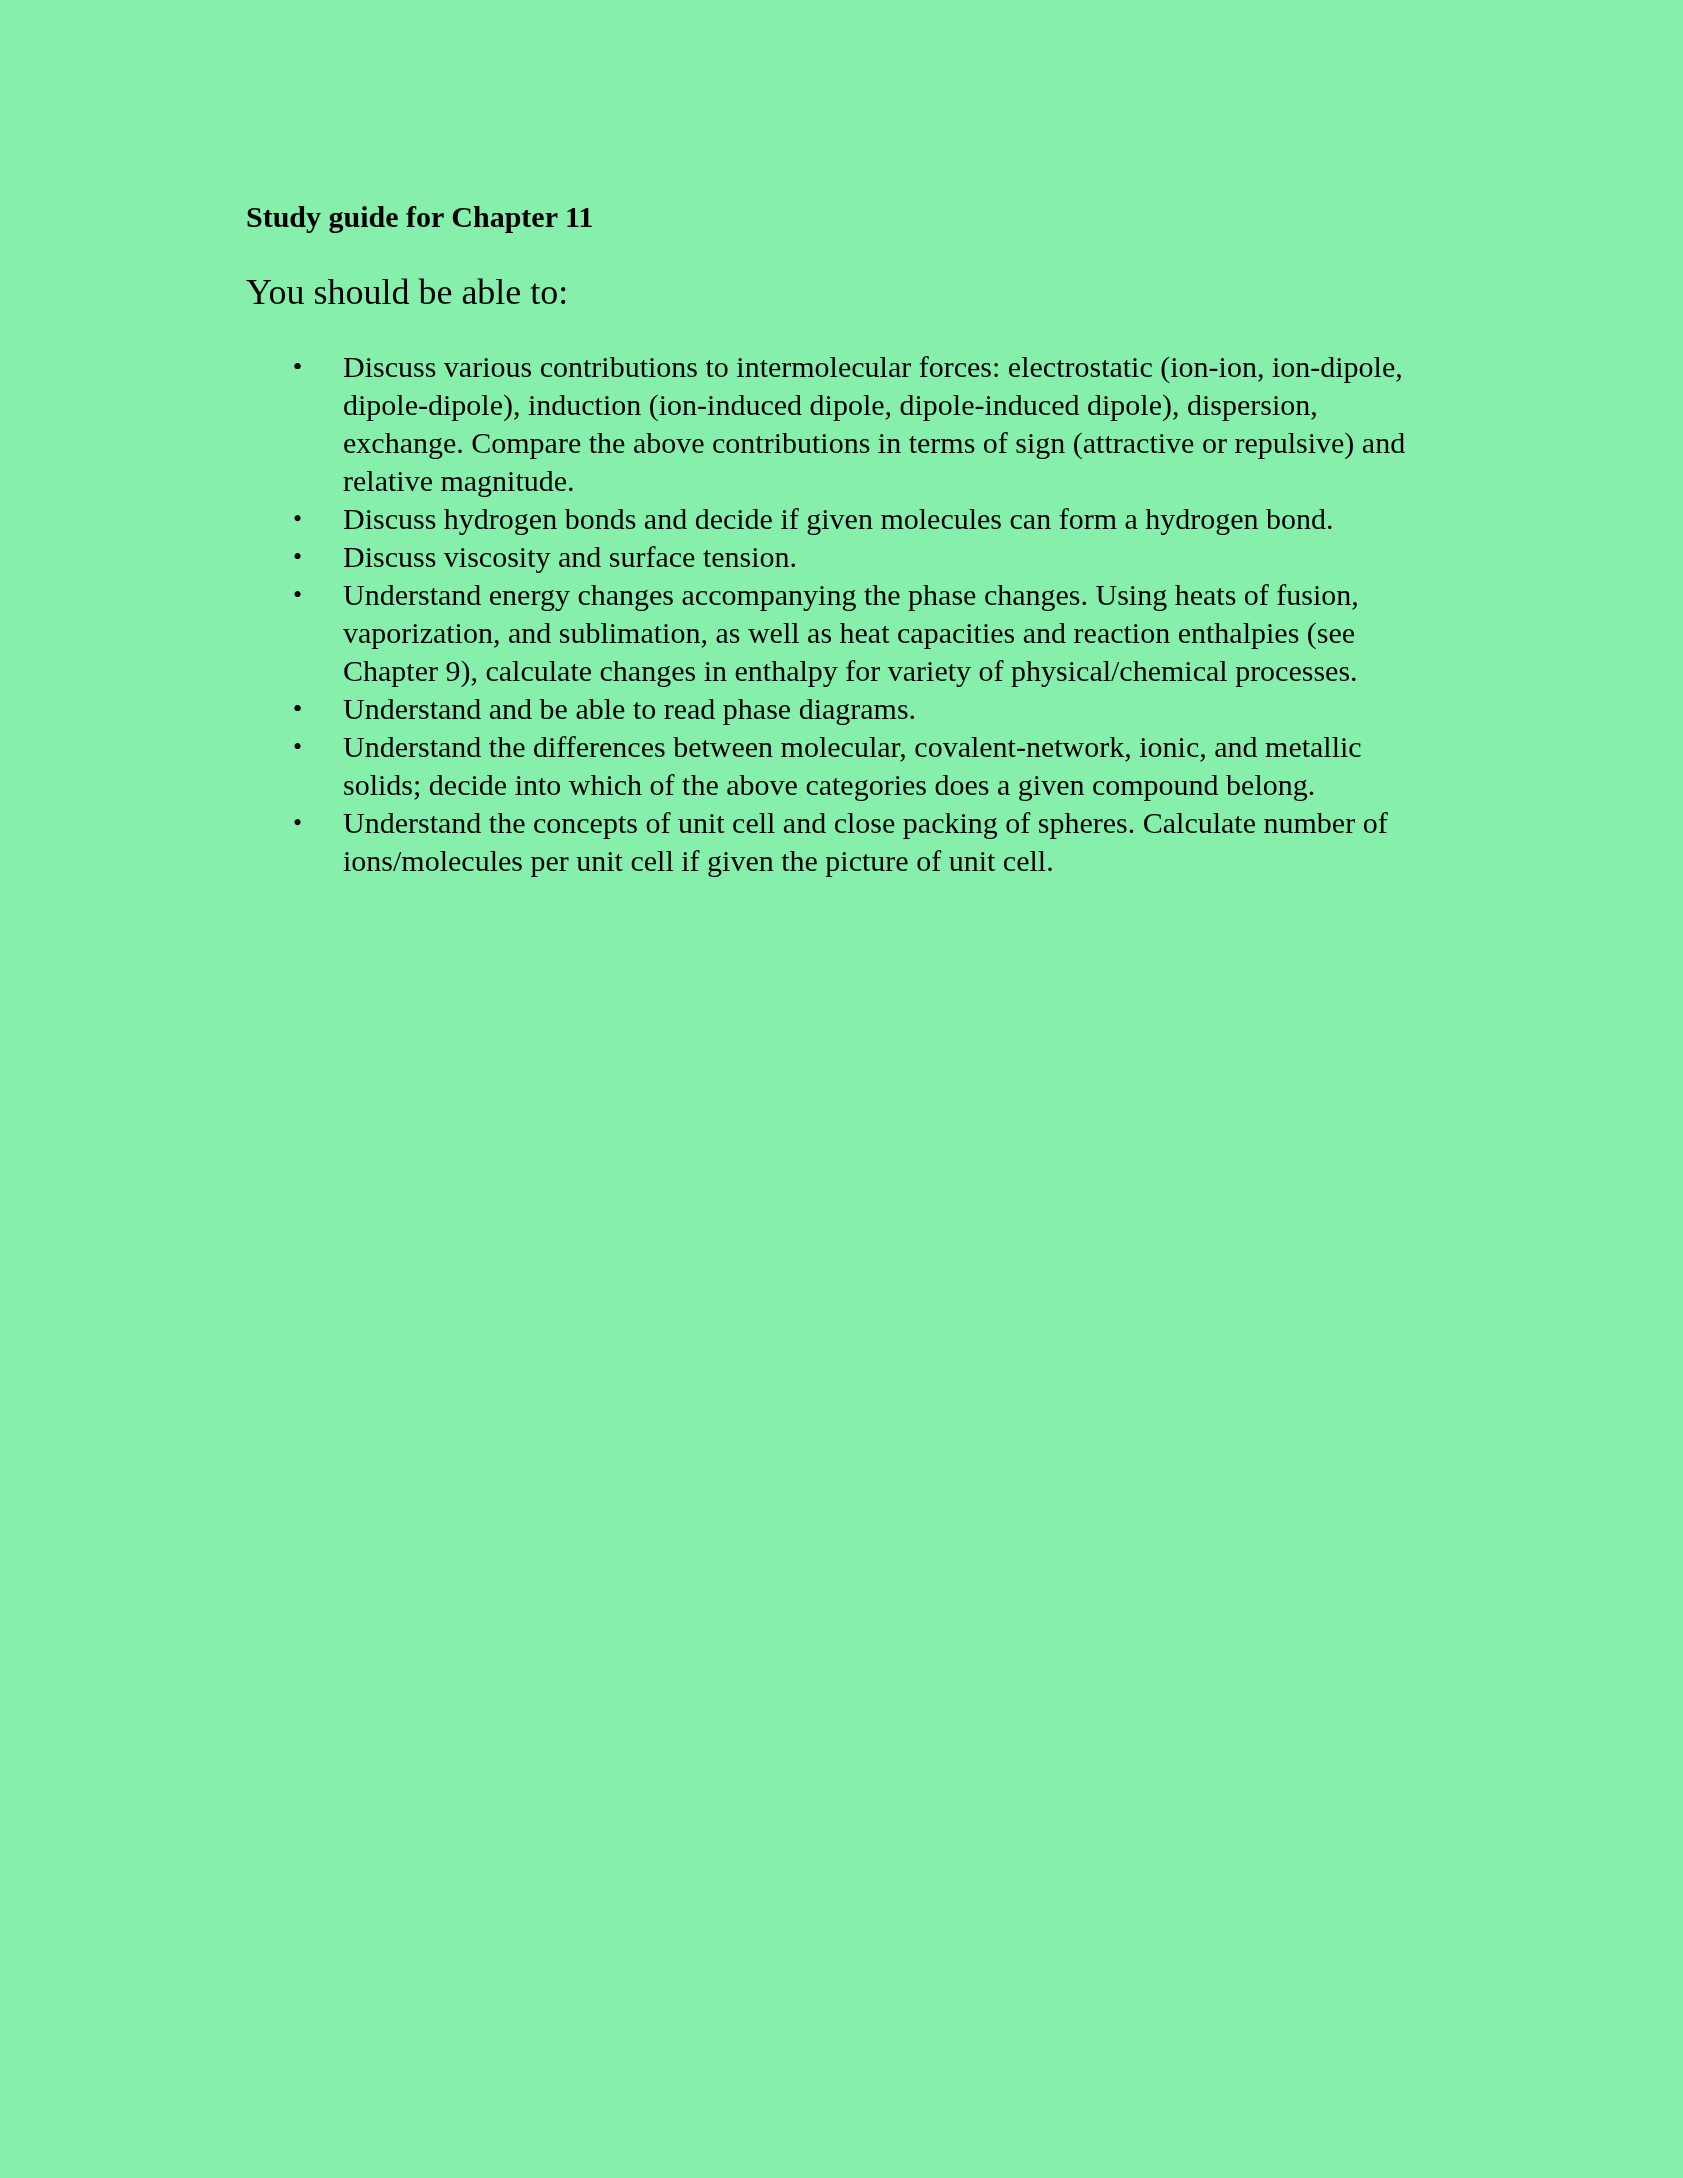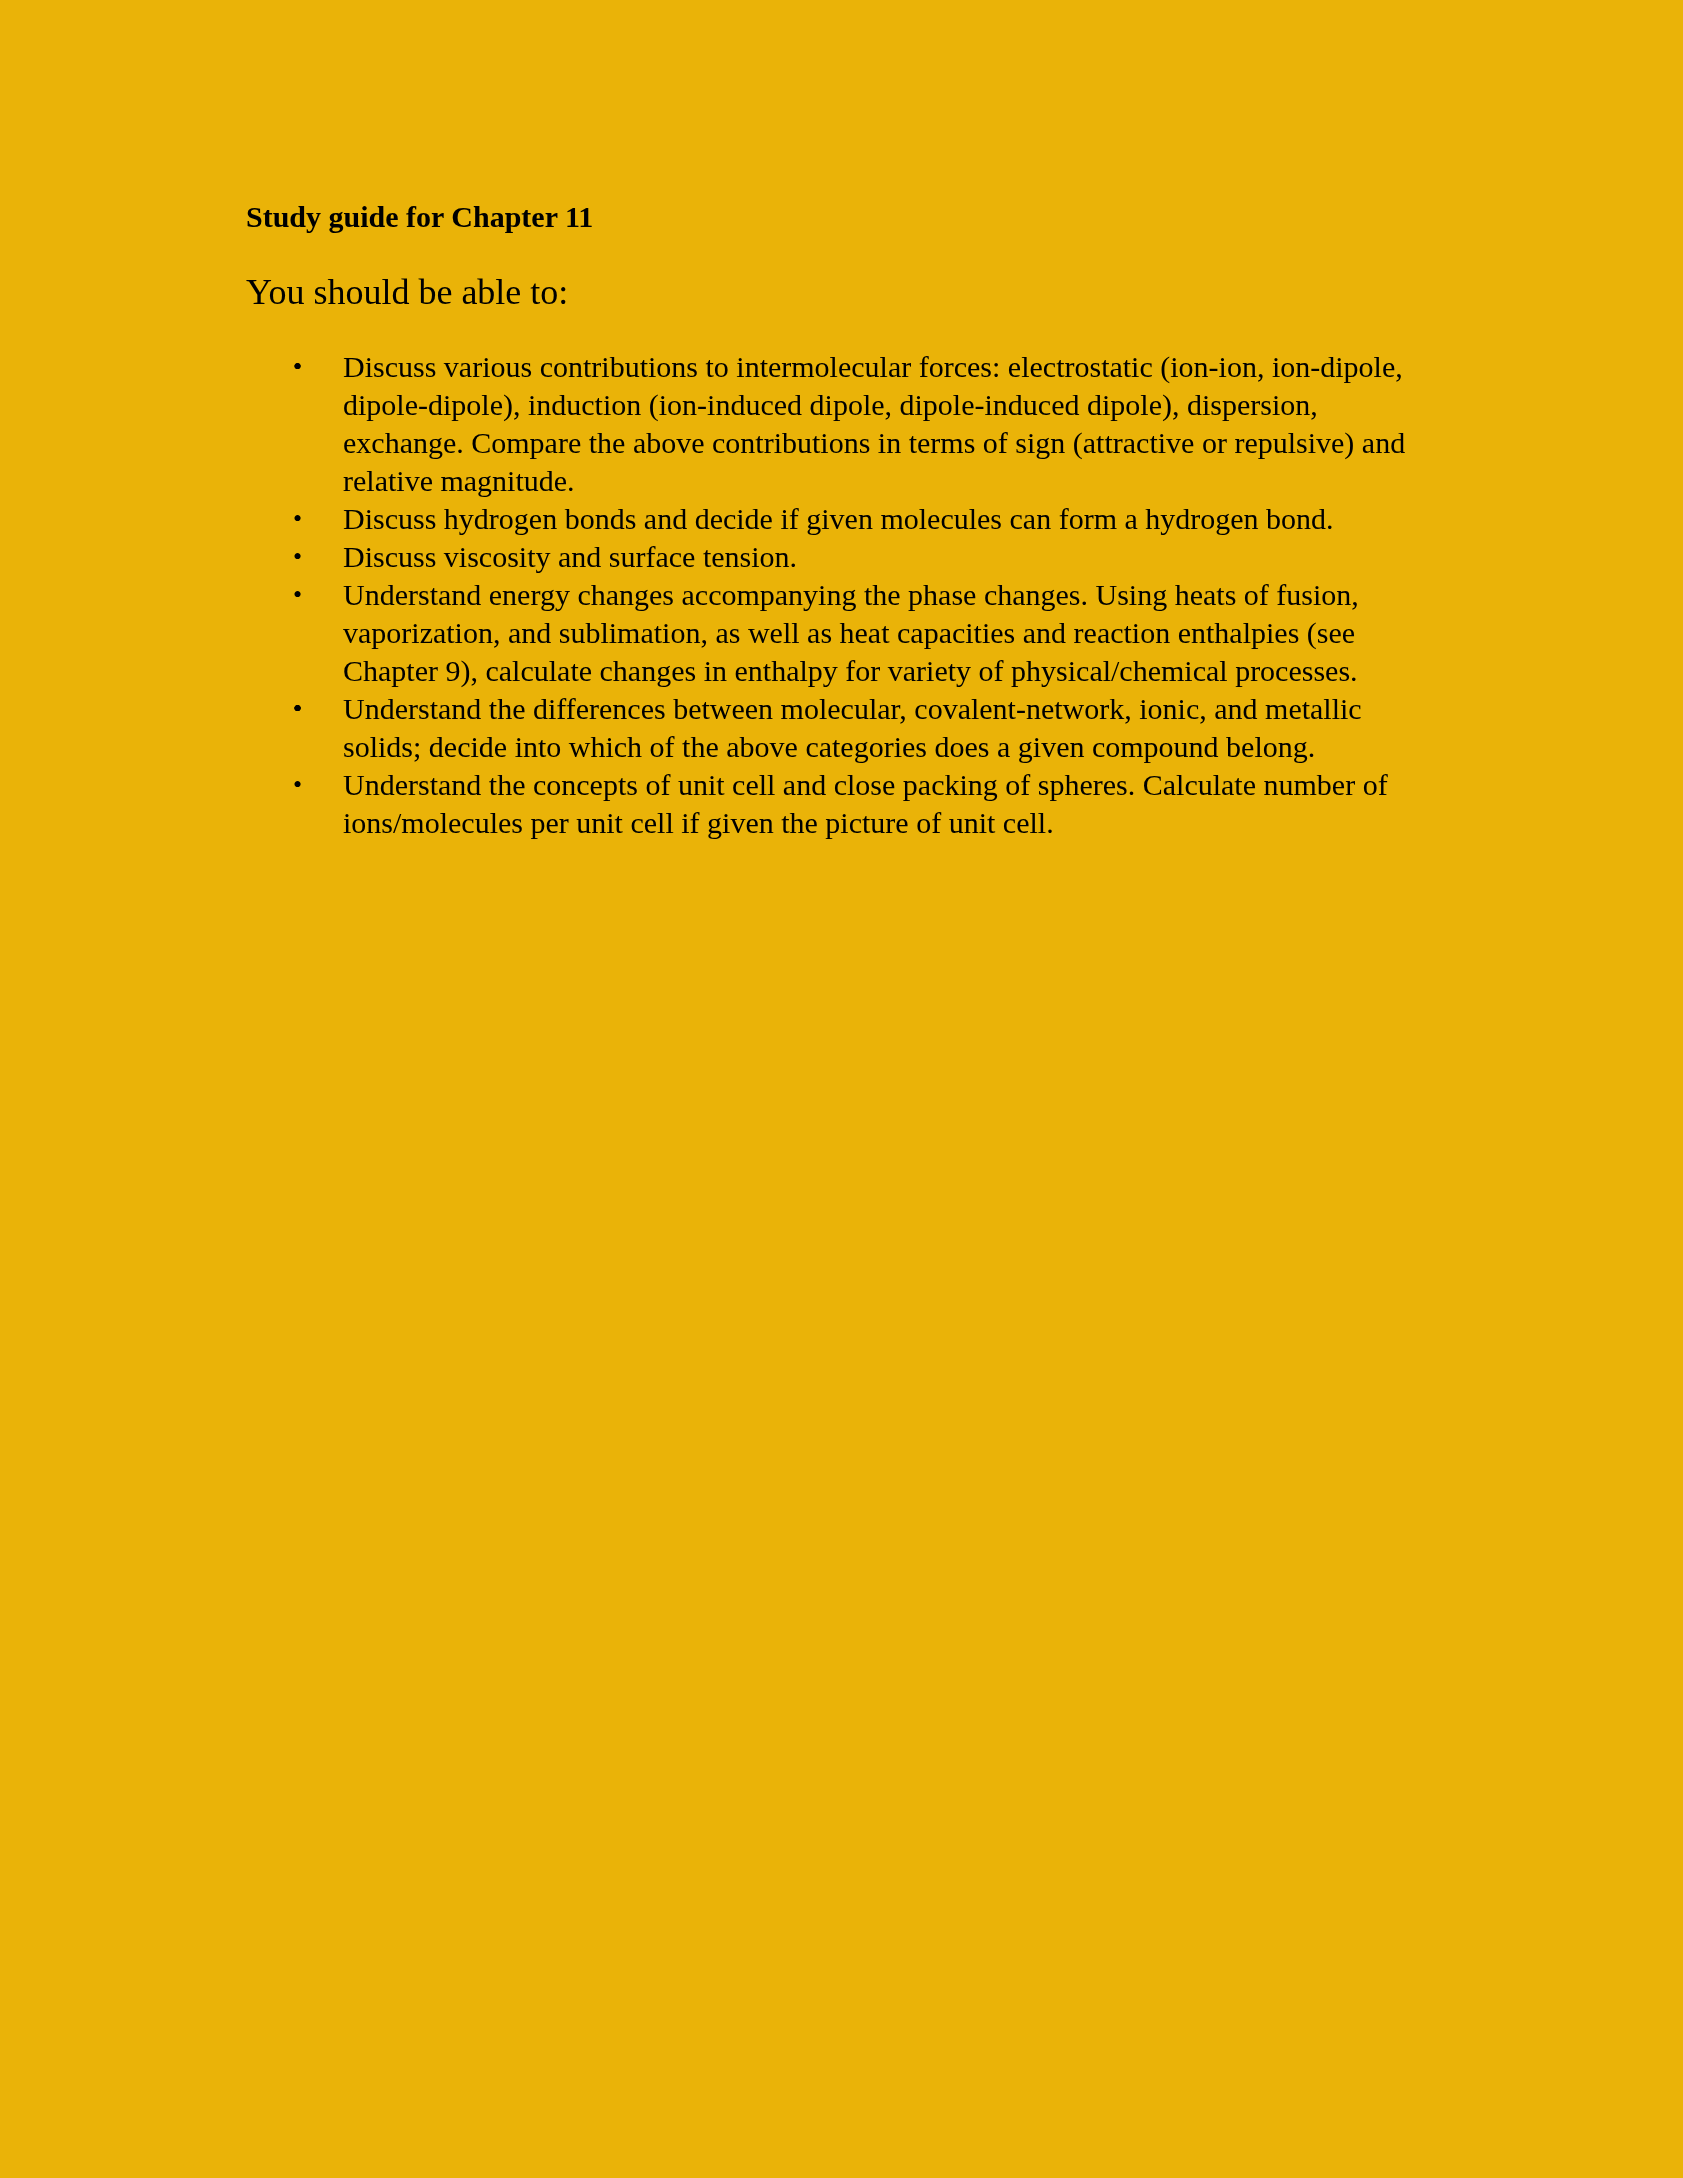--- a/index.html
+++ b/index.html
@@ -1,35 +1,35 @@
 <!DOCTYPE html>
 <html><head>
   <meta charset="utf-8">
   <style>
     html, body { margin: 0; padding: 0; background: #ffffff; }
     body { width: 1683px; height: 2178px; position: relative; overflow: hidden;
            font-family: "Liberation Serif", "DejaVu Serif", serif; color: #000; }
-    .page { position: absolute; left: 0; top: 0; width: 1683px; height: 2178px; background: #eab308; }
+    .page { position: absolute; left: 0; top: 0; width: 1683px; height: 2178px; background: #86efac; }
     .title { position: absolute; left: 246px; top: 198px; font-size: 30px; font-weight: bold; line-height: 38px; margin: 0; }
     .intro { position: absolute; left: 246px; top: 273px; font-size: 36px; line-height: 38px; margin: 0; }
     ul.objectives { position: absolute; left: 0; top: 348px; width: 1683px; margin: 0; padding: 0; list-style: none; }
     ul.objectives li { position: relative; padding-left: 343px; width: 1089px; font-size: 30px; line-height: 38px; }
     ul.objectives li .bullet { position: absolute; left: 293px; top: 0; font-size: 26px; line-height: 38px; }
   </style>
 </head>
 <body>
 
 <div class="page">
   <h1 class="title">Study guide for Chapter 11</h1>
   <p class="intro">You should be able to:</p>
   <ul class="objectives">
     <li><span class="bullet">•</span></li>
     <li><span class="bullet">•</span><span>Discuss various contributions to intermolecular forces: electrostatic (ion-ion, ion-dipole, dipole-dipole), induction (ion-induced dipole, dipole-induced dipole), dispersion, exchange. Compare the above contributions in terms of sign (attractive or repulsive) and relative magnitude.</span></li>
     <li><span class="bullet">•</span><span>Discuss hydrogen bonds and decide if given molecules can form a hydrogen bond.</span></li>
     <li><span class="bullet">•</span><span>Discuss viscosity and surface tension.</span></li>
     <li><span class="bullet">•</span><span>Understand energy changes accompanying the phase changes. Using heats of fusion, vaporization, and sublimation, as well as heat capacities and reaction enthalpies (see Chapter 9), calculate changes in enthalpy for variety of physical/chemical processes.</span></li>
     <li><span class="bullet">•</span></li>
-    <li><span class="bullet">•</span></li>
+    <li><span class="bullet">•</span><span>Understand and be able to read phase diagrams.</span></li>
     <li><span class="bullet">•</span><span>Understand the differences between molecular, covalent-network, ionic, and metallic solids; decide into which of the above categories does a given compound belong.</span></li>
     <li><span class="bullet">•</span><span>Understand the concepts of unit cell and close packing of spheres. Calculate number of ions/molecules per unit cell if given the picture of unit cell.</span></li>
   </ul>
 </div>
 
 
 </body></html>

